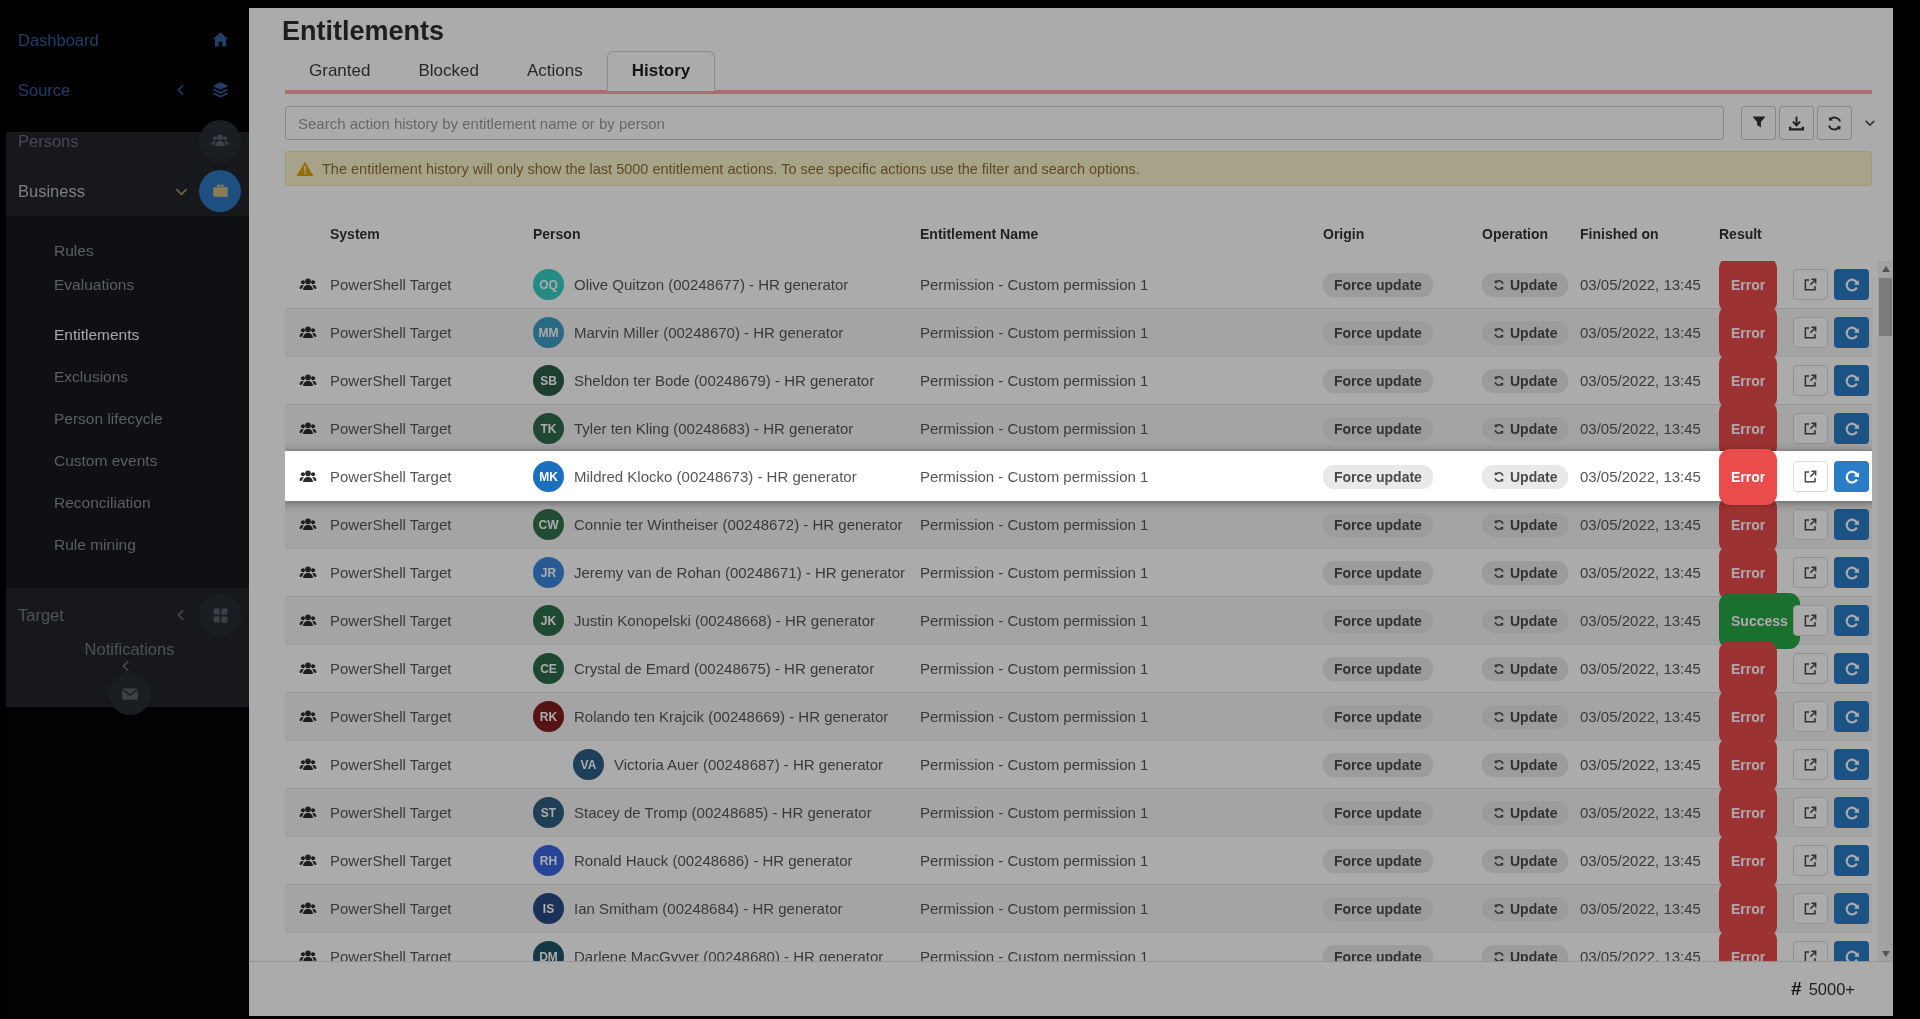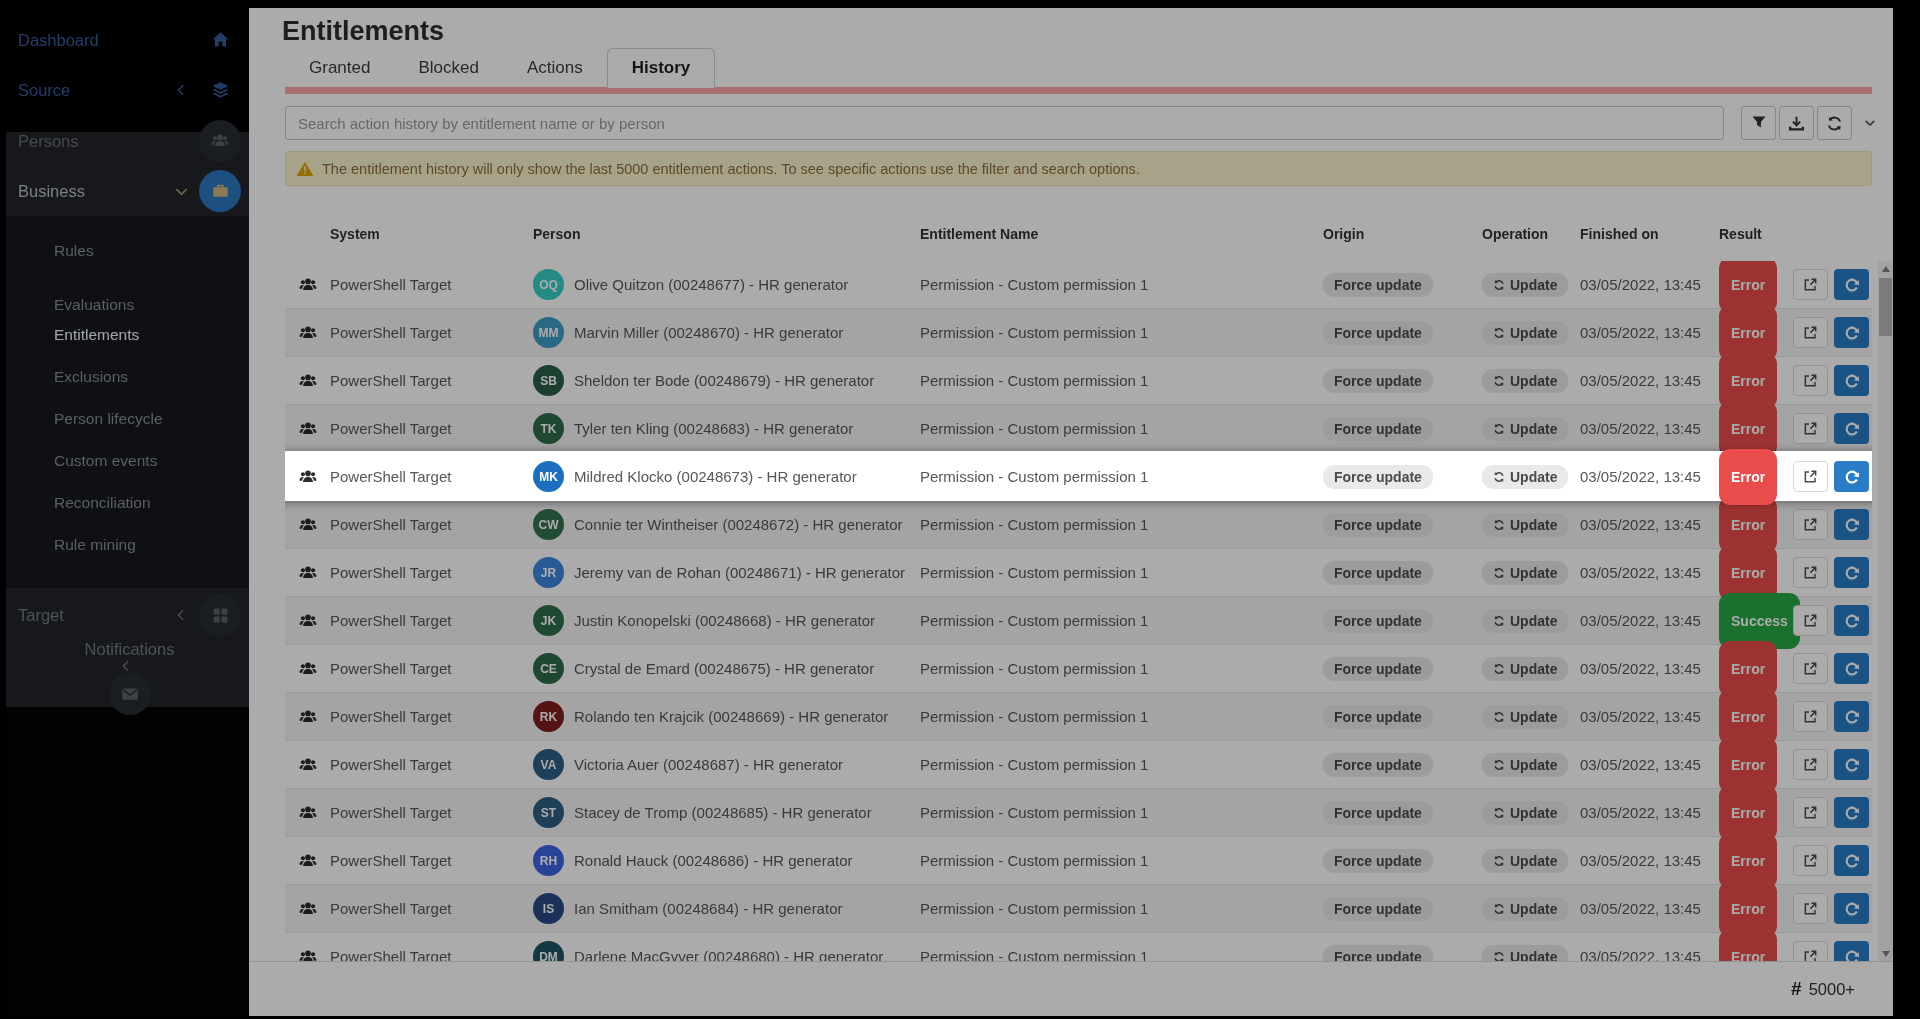--- a/index.html
+++ b/index.html
@@ -22,38 +22,38 @@
   .sb-item.blue { color:#345b9b; }
   .si-dashboard { top:7px; }  .si-source { top:57px; }
   .si-persons { top:108px; color:#696d74; }
   .si-business { top:158px; color:#b8bcc4; }
   .si-target { top:582px; color:#747a81; }
   .si-notifications { top:632px; color:#747a81;flex-direction:column; }
 
   .sb-sub { position:absolute; left:0; right:0; height:42px; display:flex; align-items:center;
     padding-left:48px; font-size:15.5px; color:#868c92; cursor:pointer; }
   .sb-sub.active { color:#f4f8fc; }
-  .su-0{top:222px}.su-1{top:276px}.su-2{top:306px}.su-3{top:348px}
+  .su-0{top:222px}.su-1{top:256px}.su-2{top:306px}.su-3{top:348px}
   .su-4{top:390px}.su-5{top:432px}.su-6{top:474px}.su-7{top:516px}
 
   .sb-chev { width:20px; height:20px; margin-right:8px; color:#6a7078; display:flex; align-items:center; justify-content:center; }
   .si-business .sb-chev { color:#a4926a; }
   .si-source .sb-chev { color:#345b9b; }
   .sb-circle { width:42px; height:42px; border-radius:50%; background:#282c34; display:flex;
     align-items:center; justify-content:center; color:#5c6169; flex:0 0 auto; }
   .sb-circle.blue-bg { background:#2c76bf; color:#d1b97f; }
   .sb-plain { width:42px; display:flex; align-items:center; justify-content:center; color:#345b9b; }
   .icon svg { display:block; }
 
   
   .card { position:absolute; left:249px; top:8px; width:1644px; height:1008px; background:#fff; }
   .page-title { position:absolute; left:33px; top:8px; font-size:27px; color:#2e2e2e; }
 
   .tabs { position:absolute; left:36px; top:47px; right:21px; height:39px; display:flex;
-    align-items:flex-end; border-bottom:7px solid #fca5a5; }
+    align-items:flex-end; border-bottom:4px solid #fca5a5; }
   .tab { padding:9px 24px; font-size:17px; color:#3d3d3d; cursor:pointer; position:relative; }
   .tab.active { font-weight:bold; color:#1f1f1f; background:#fff; border:1px solid #cfcfcf;
     border-bottom:1px solid #fff; border-radius:6px 6px 0 0; margin-bottom:-1px; }
 
   .search-row { position:absolute; left:36px; top:98px; right:8px; height:34px; display:flex; gap:3px; }
   .search-input { flex:1; height:34px; border:1px solid #c9c9c9; border-radius:3px; padding:0 12px;
     font-size:15px; color:#444; background:#fff; outline:none; font-family:"Liberation Sans",sans-serif; margin-right:14px; }
   .search-input::placeholder { color:#9a9a9a; }
   .tool-btn { width:35px; height:34px; border:1px solid #c9c9c9; border-radius:3px; background:#fff;
     display:flex; align-items:center; justify-content:center; color:#333; cursor:pointer; }
@@ -772,21 +772,21 @@
               <circle cx="3.5" cy="4.6" r="1.8"></circle>
               <circle cx="12.5" cy="4.6" r="1.8"></circle>
               <circle cx="8" cy="3.8" r="2.5"></circle>
               <path d="M8 7.1c-2.8 0-4.4 1.8-4.4 4.4h8.8c0-2.6-1.6-4.4-4.4-4.4z"></path>
               <path d="M3.4 7c-1.8 0-3 1.4-3 3.4h2.4c.1-1.4.6-2.5 1.5-3.2-.3-.1-.6-.2-.9-.2z"></path>
               <path d="M12.6 7c1.8 0 3 1.4 3 3.4h-2.4c-.1-1.4-.6-2.5-1.5-3.2.3-.1.6-.2.9-.2z"></path>
             </svg>
           </div>
           <div class="c-system">PowerShell Target</div>
           <div class="c-person">
-            <span class="avatar" style="background: rgb(45, 94, 134);">VA</span>
+            <span class="avatar" style="background: rgb(45, 94, 134); margin-left: 40px;">VA</span>
             <span class="pname">Victoria Auer (00248687) - HR generator</span>
           </div>
           <div class="c-ent">Permission - Custom permission 1</div>
           <div class="c-origin"><span class="pill">Force update</span></div>
           <div class="c-op"><span class="pill">
               <span class="icon">
                 <svg width="12" height="12" viewBox="0 0 16 16" fill="none" stroke="currentColor" stroke-width="2.1">
                   <path d="M13.3 6.2A5.6 5.6 0 0 0 3.3 4.9"></path>
                   <path d="M2.7 9.8a5.6 5.6 0 0 0 10 1.3"></path>
                   <path fill="currentColor" stroke-width="0" d="M2.6 1.4 6.5 4.9 2.2 5.7z"></path>

